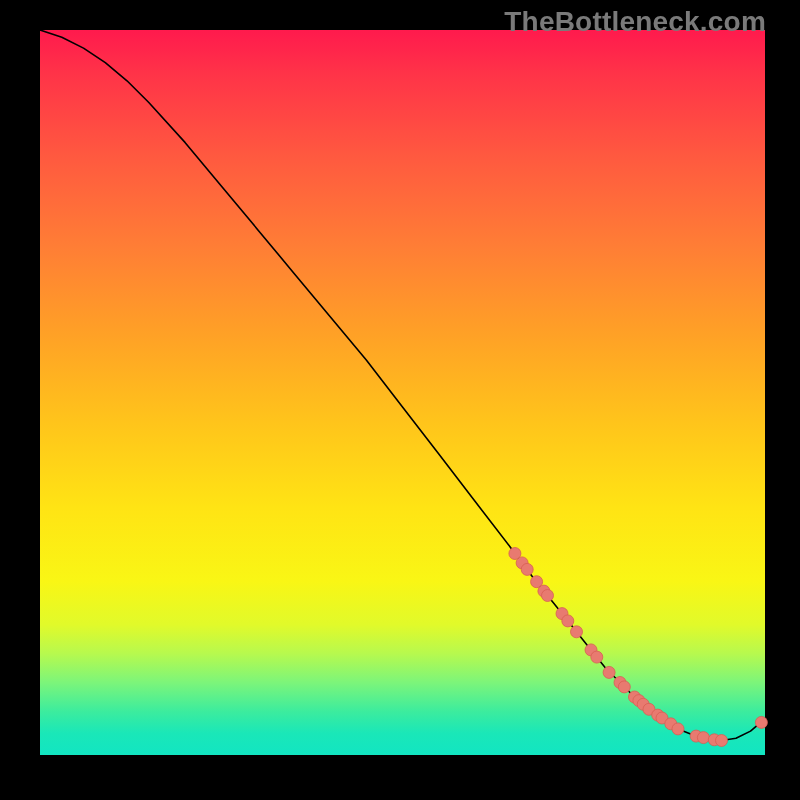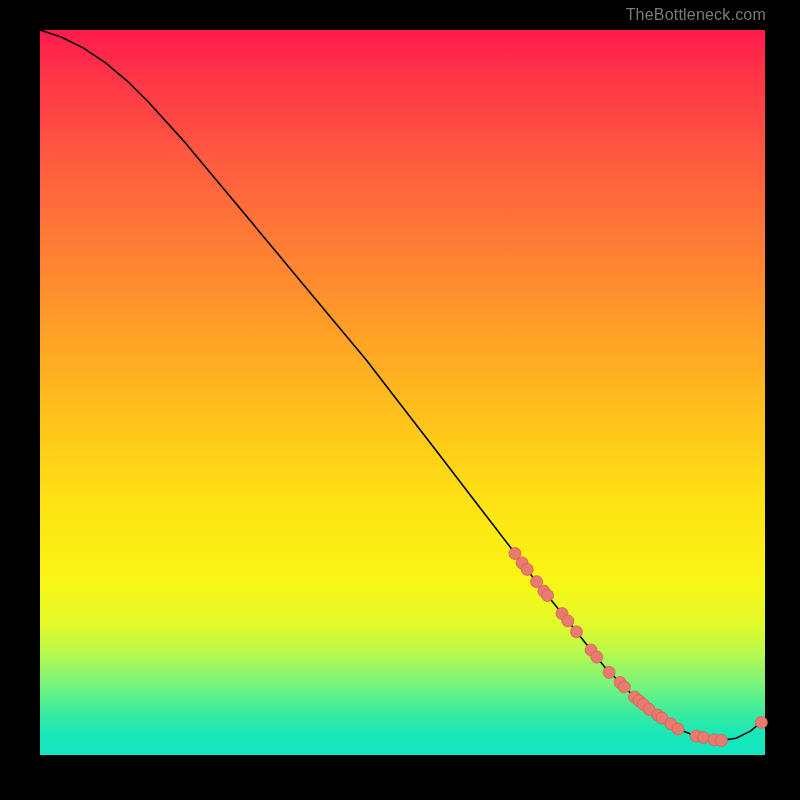--- a/index.html
+++ b/index.html
@@ -32,22 +32,22 @@
       #3cec9e 94%,
       #1ae7b8 97%,
       #12e5c2 100%
     );
   }
   .watermark {
     position: absolute;
     top: 6px;
     right: 34px;
     color: #7a7a7a;
-    font-size: 16px;
-    font-weight: 400;
+    font-size: 28px;
+    font-weight: 700;
     letter-spacing: 0.2px;
     font-family: "Trebuchet MS", Arial, sans-serif;
   }
   svg.overlay {
     position: absolute;
     left: 40px;
     top: 30px;
     width: 725px;
     height: 725px;
     overflow: visible;

